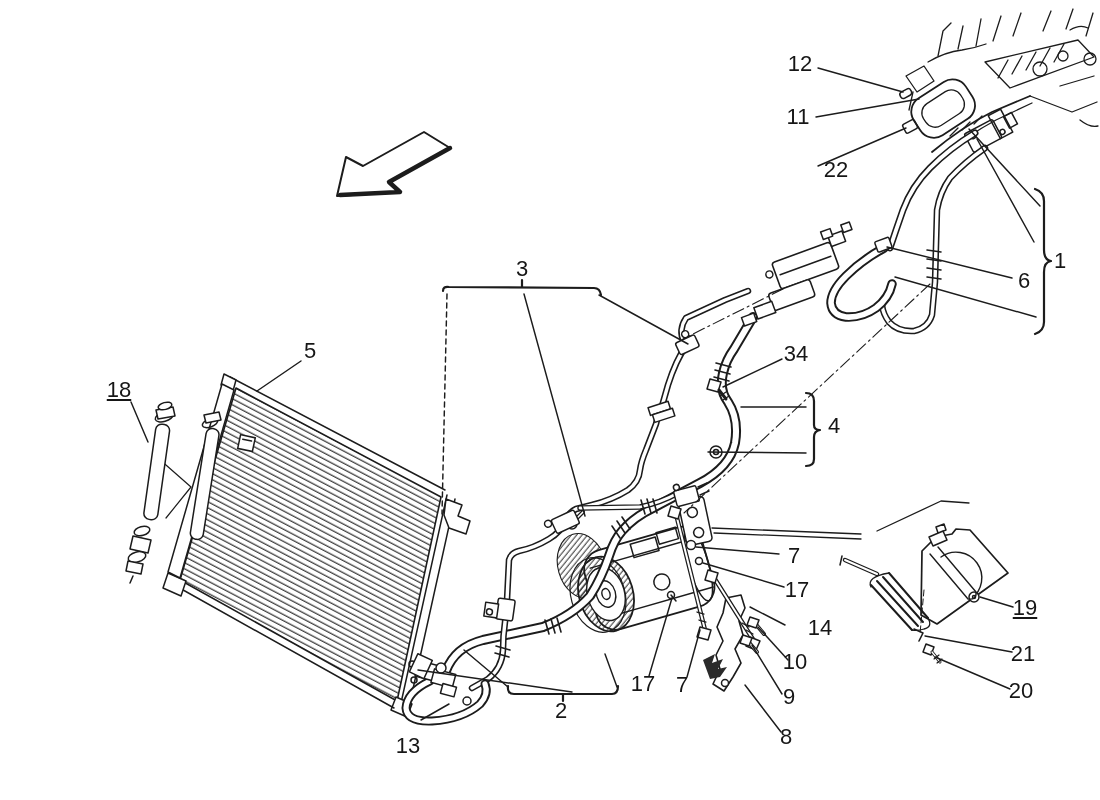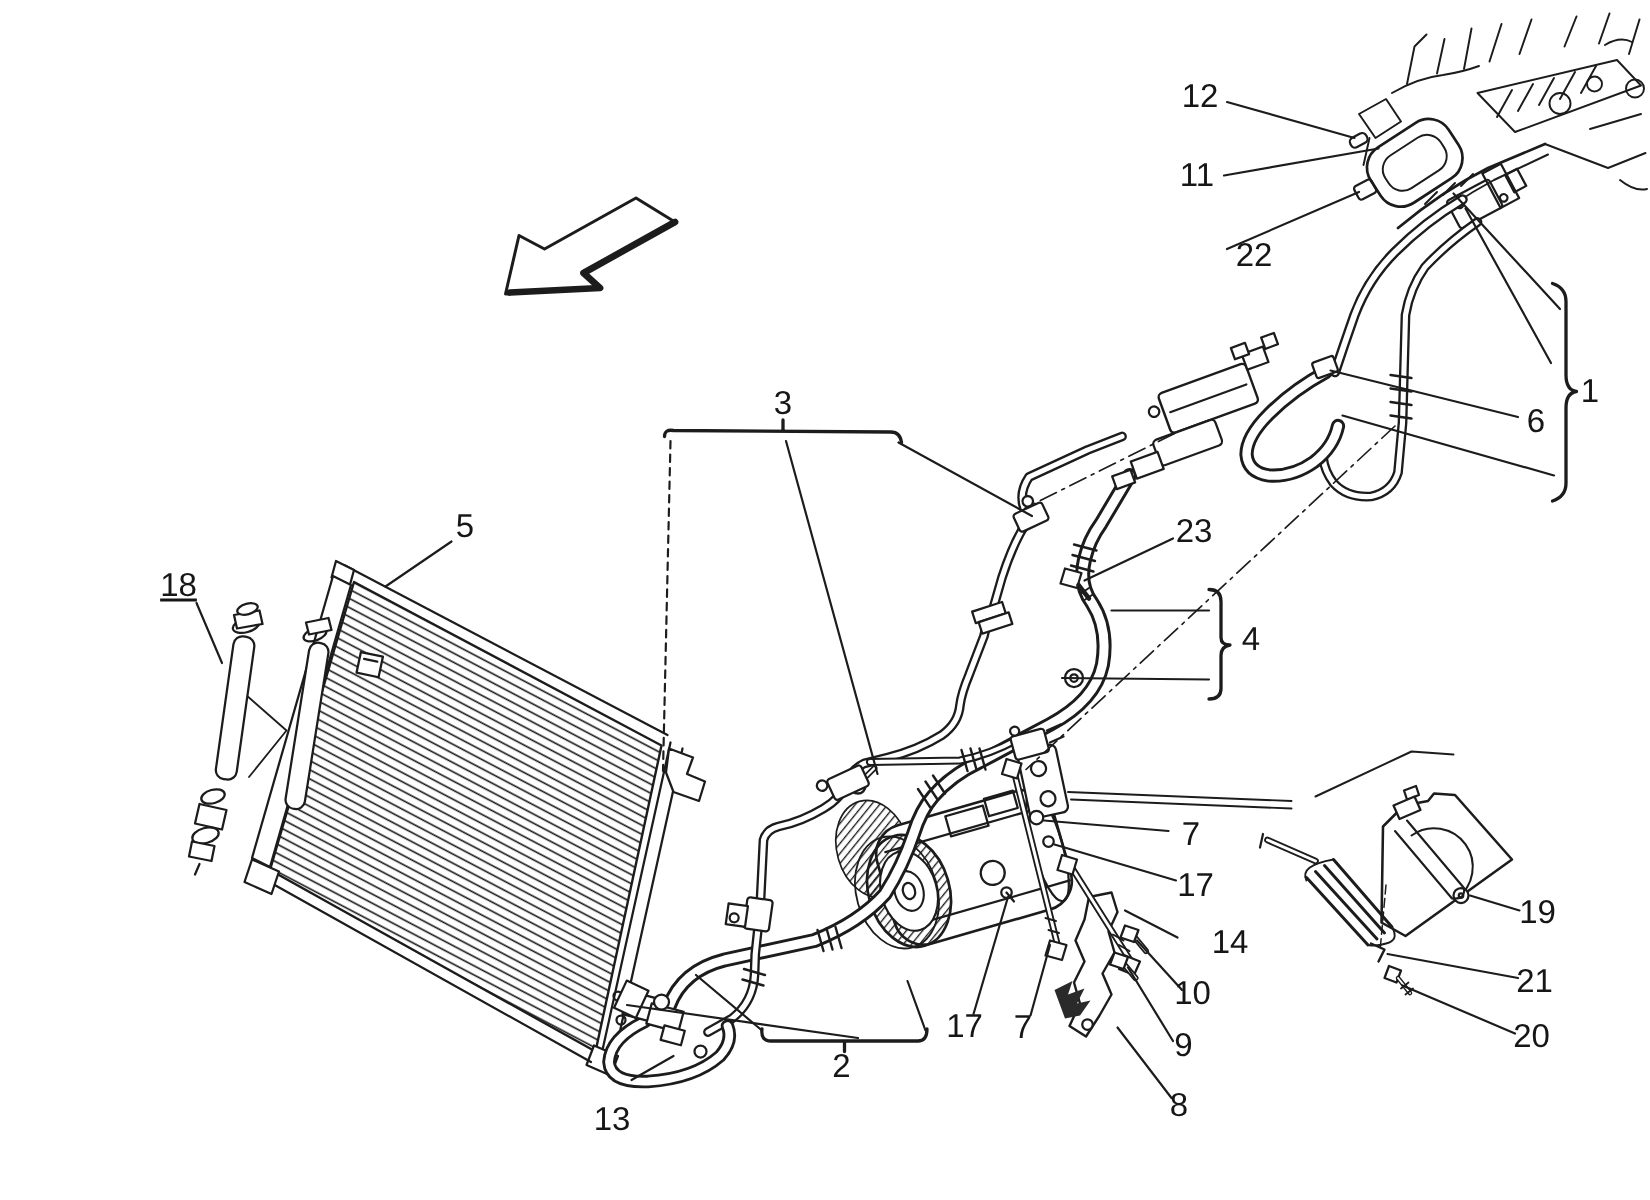--- a/index.html
+++ b/index.html
@@ -344,32 +344,32 @@
   </g>
 </svg>
 
 <div>
       <div class="callout" style="left: 800px; top: 64px;">12</div>
       <div class="callout" style="left: 798px; top: 117px; text-align: right;">11</div>
       <div class="callout" style="left: 820px; top: 170px; margin-left: 16px;">22</div>
       <div class="callout" style="left: 1060px; top: 261px;">1</div>
       <div class="callout" style="left: 1024px; top: 281px;">6</div>
       <div class="callout" style="left: 522px; top: 269px;">3</div>
-      <div class="callout" style="left: 796px; top: 354px;">23</div>
+      <div class="callout" style="left: 796px; top: 354px;">34</div>
       <div class="callout" style="left: 834px; top: 426px;">4</div>
       <div class="callout" style="left: 310px; top: 351px;">5</div>
       <div class="callout" style="left: 119px; top: 390px; text-decoration: underline;">18</div>
       <div class="callout" style="left: 794px; top: 556px;">7</div>
       <div class="callout" style="left: 797px; top: 590px;">17</div>
       <div class="callout" style="left: 796px; top: 628px; margin-left: 24px;">14</div>
       <div class="callout" style="left: 795px; top: 662px;">10</div>
       <div class="callout" style="left: 789px; top: 697px;">9</div>
       <div class="callout" style="left: 786px; top: 737px;">8</div>
       <div class="callout" style="left: 682px; top: 685px;">7</div>
       <div class="callout" style="left: 643px; top: 684px;">17</div>
       <div class="callout" style="left: 561px; top: 711px;">2</div>
       <div class="callout" style="left: 408px; top: 725px; margin-top: 21px;">13</div>
-      <div class="callout" style="left: 1025px; top: 608px;">19</div>
+      <div class="callout" style="left: 1025px; top: 608px; text-decoration: underline;">19</div>
       <div class="callout" style="left: 1023px; top: 654px;">21</div>
       <div class="callout" style="left: 1021px; top: 691px; text-align: right;">20</div>
     </div>
 
 </div>
 
 </body></html>

